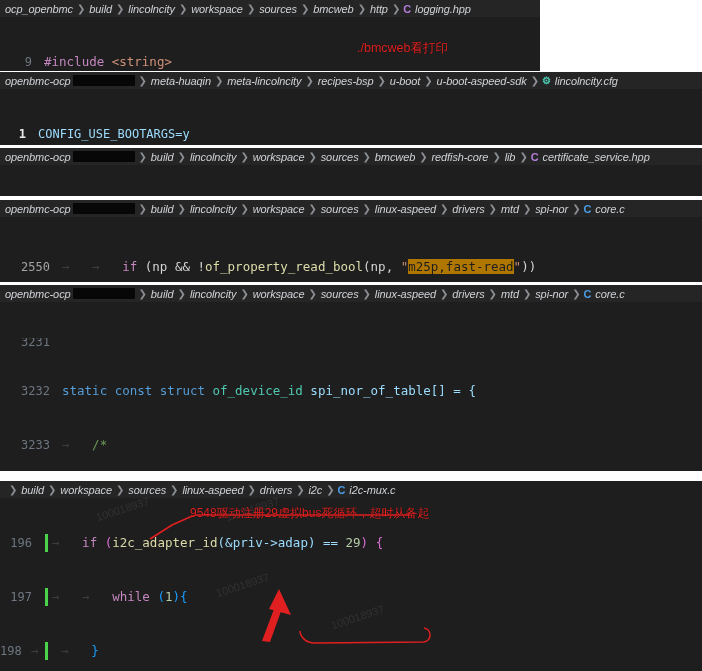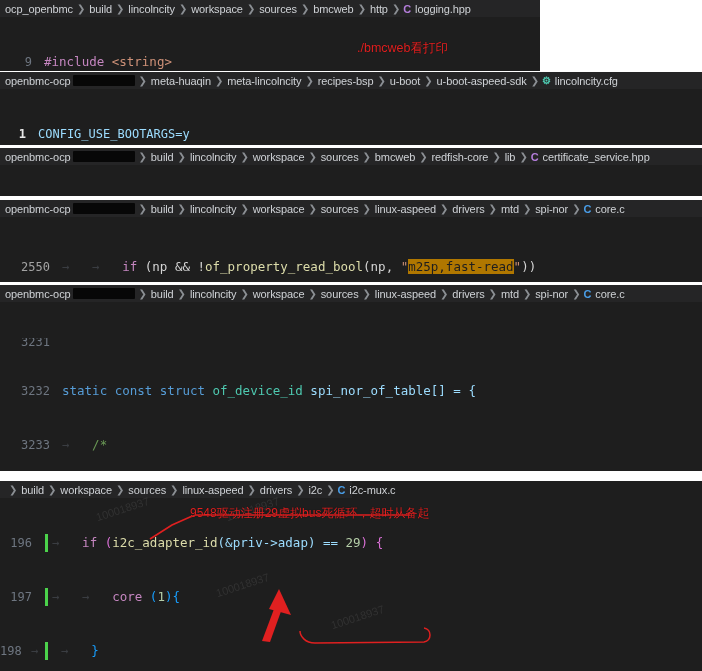--- a/index.html
+++ b/index.html
@@ -26,21 +26,21 @@
     background: #252526;
     display: flex;
     align-items: center;
     padding: 0 3px 0 4px;
     white-space: nowrap;
     font-family: "Liberation Sans", sans-serif;
     font-size: 11px;
     color: #cfd2d6;
     letter-spacing: -0.1px;
   }
-  .crumb .seg { padding: 0 1px; }
+  .crumb .seg { padding: 0 1px; font-style: italic; }
   .crumb .sep {
     color: #8b8f94;
     padding: 0 3px;
     font-size: 10px;
   }
   .crumb .redact {
     display: inline-block;
     width: 62px; height: 11px;
     background: #070707;
     border-radius: 1px;
@@ -342,21 +342,21 @@
 
     <div class="code">
       <div class="row">
         <span class="ln" style="width:44px;">196</span>
         <span class="gutterbar"></span>
         <span class="src" style="padding-left:8px;"><span class="arrow">→   </span><span class="kw2">if</span><span class="br2"> (</span><span class="fn">i2c_adapter_id</span><span class="var">(&amp;priv-&gt;adap) == </span><span class="num">29</span><span class="br2">) {</span></span>
       </div>
       <div class="row">
         <span class="ln" style="width:44px;">197</span>
         <span class="gutterbar"></span>
-        <span class="src" style="padding-left:8px;"><span class="arrow">→   </span><span class="arrow">→   </span><span class="kw2">core</span><span class="br3"> (</span><span class="num">1</span><span class="br3">){</span></span>
+        <span class="src" style="padding-left:8px;"><span class="arrow">→   </span><span class="arrow">→   </span><span class="kw2">while</span><span class="br3"> (</span><span class="num">1</span><span class="br3">){</span></span>
       </div>
       <div class="row">
         <span class="ln" style="width:23px;">198</span>
         <span class="gutterbar"></span>
         <span class="src" style="padding-left:8px;"><span class="arrow">→   </span><span class="arrow">→   </span><span class="br3">}</span></span>
       </div>
       
       
       
       

